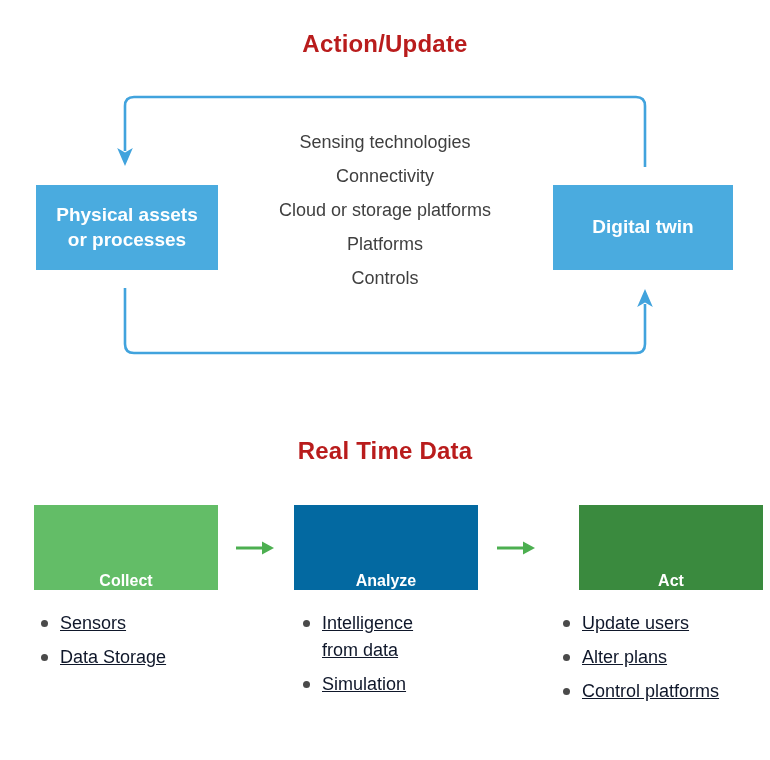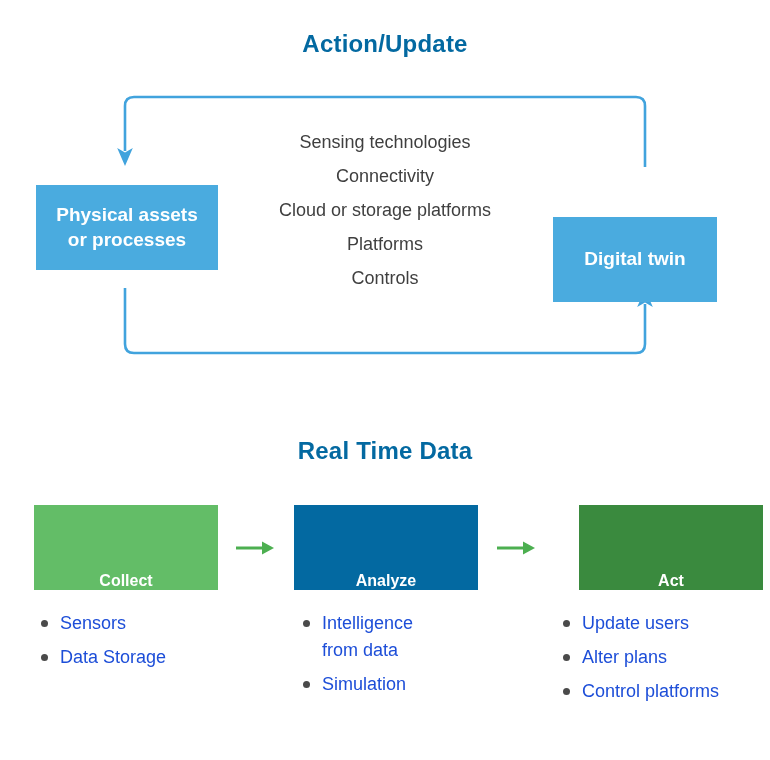--- a/index.html
+++ b/index.html
@@ -11,21 +11,21 @@
     font-family: "Liberation Sans", sans-serif;
     overflow: hidden;
   }
   .diagram-title {
     position: absolute;
     left: 0;
     width: 770px;
     text-align: center;
     font-size: 24px;
     font-weight: bold;
-    color: #0369a1;
+    color: #b91c1c;
     letter-spacing: 0.2px;
   }
   .title-action { top: 30px; }
   .title-rtd   { top: 437px; }
 
   .blue-box {
     position: absolute;
     top: 185px;
     height: 85px;
     background: #4aabdf;
@@ -33,21 +33,21 @@
     font-weight: bold;
     font-size: 19px;
     line-height: 1.3;
     display: flex;
     flex-direction: column;
     align-items: center;
     justify-content: center;
     text-align: center;
   }
   .box-physical { left: 36px;  width: 182px; }
-  .box-digital  { left: 553px; width: 164px; margin-top: 32px; }
+  .box-digital  { left: 553px; width: 180px; }
 
   .middle-list {
     position: absolute;
     top: 125px;
     left: 185px;
     width: 400px;
   }
   .middle-item {
     height: 34px;
     line-height: 34px;
@@ -79,22 +79,23 @@
     padding: 0;
   }
   .list-0 { left: 38px;  width: 195px; }
   .list-1 { left: 300px; width: 132px; }
   .list-2 { left: 560px; width: 205px; }
   .stage-list li {
     position: relative;
     padding-left: 22px;
     font-size: 18px;
     line-height: 27px;
-    color: #1d4ed8;
+    color: #0f172a;
     margin-bottom: 7px;
+    text-decoration: underline;
   }
   .stage-list li::before {
     content: "";
     position: absolute;
     left: 3px;
     top: 10px;
     width: 7px;
     height: 7px;
     border-radius: 50%;
     background: #4a4a4a;

